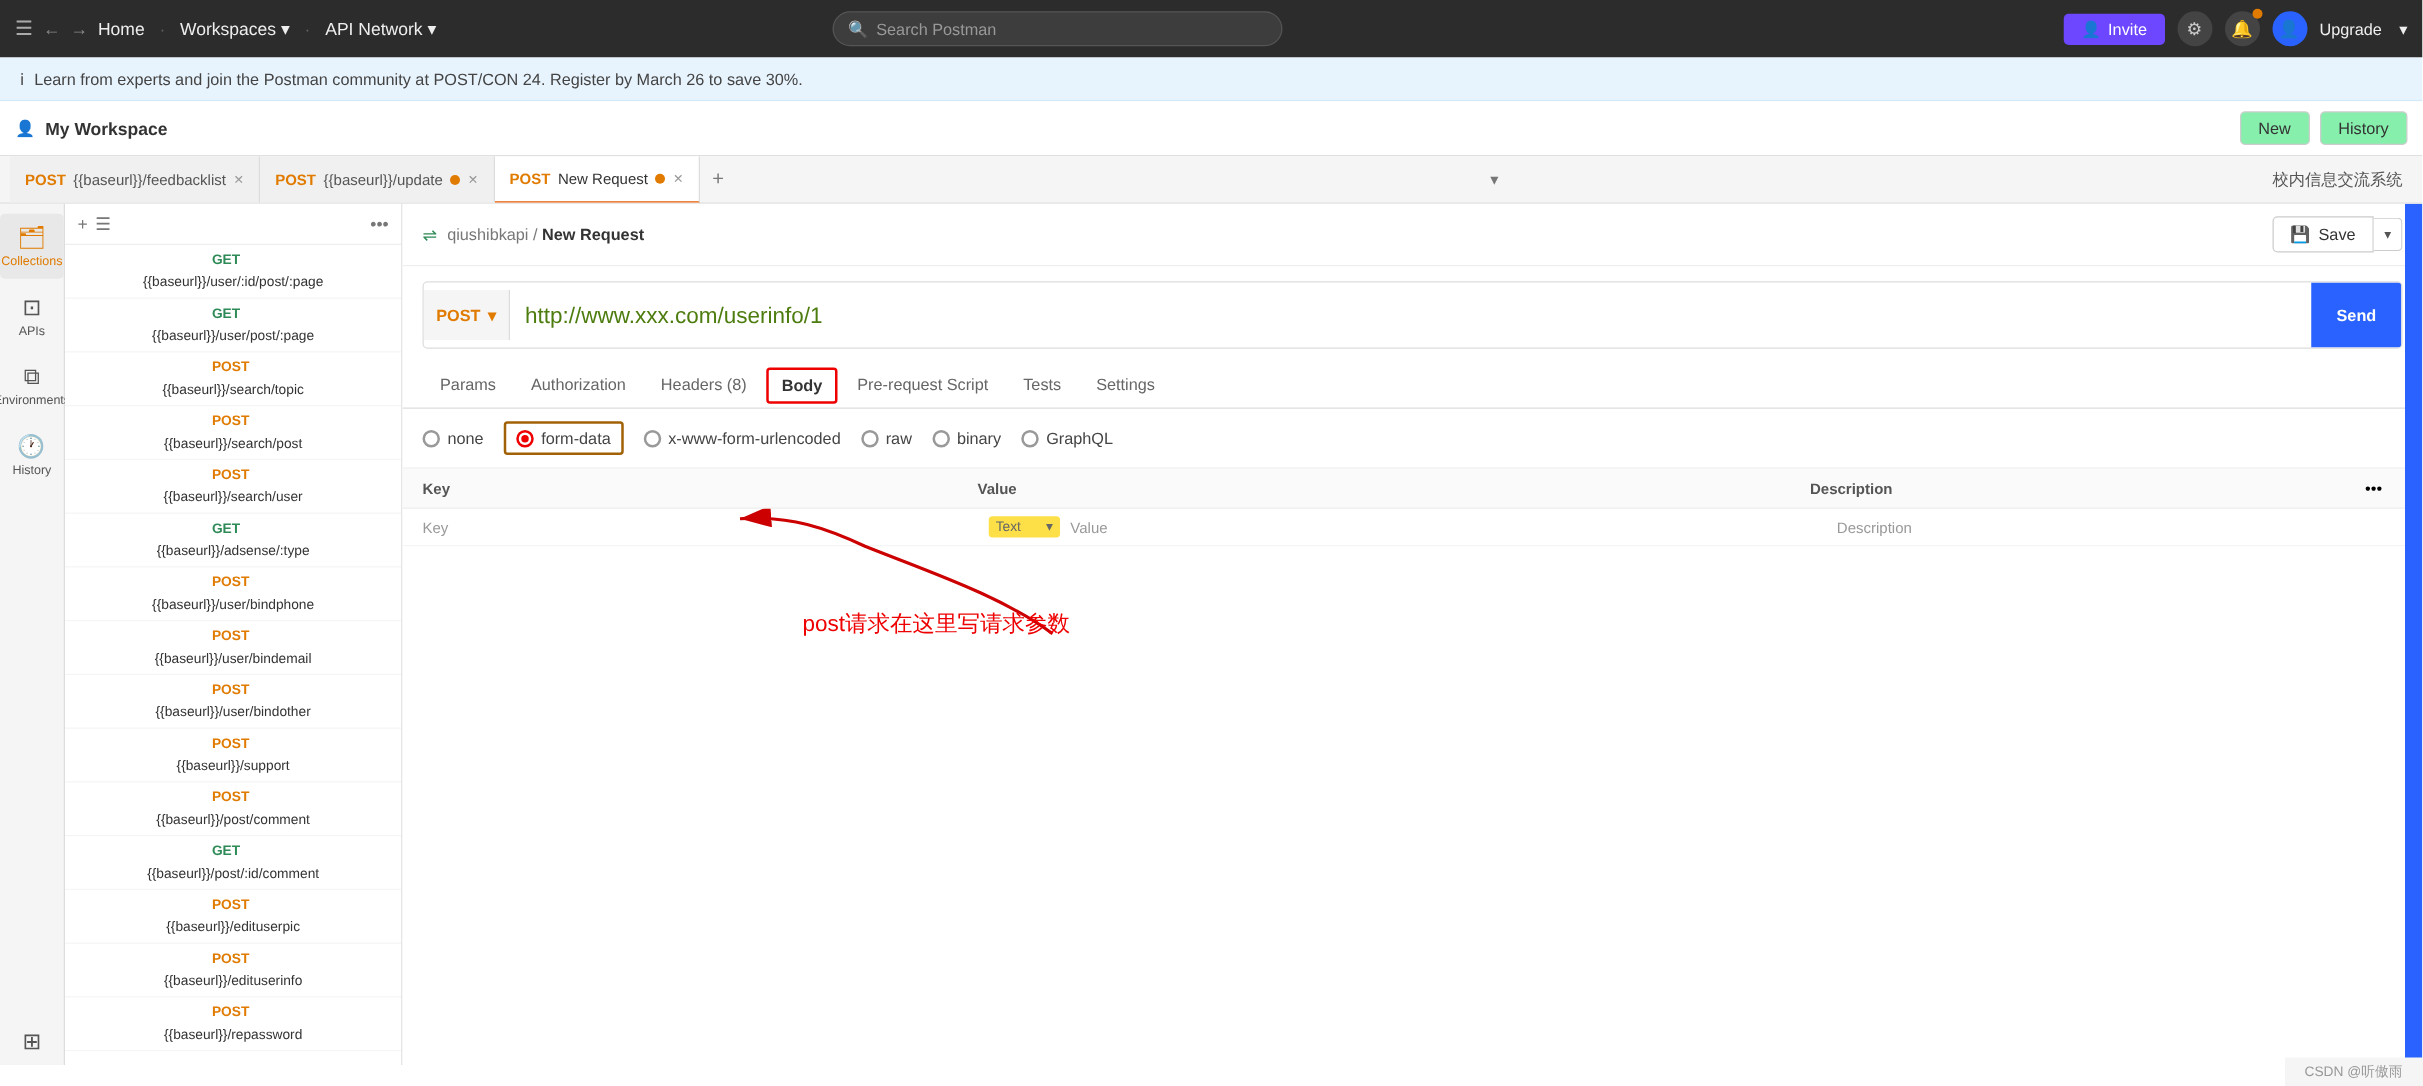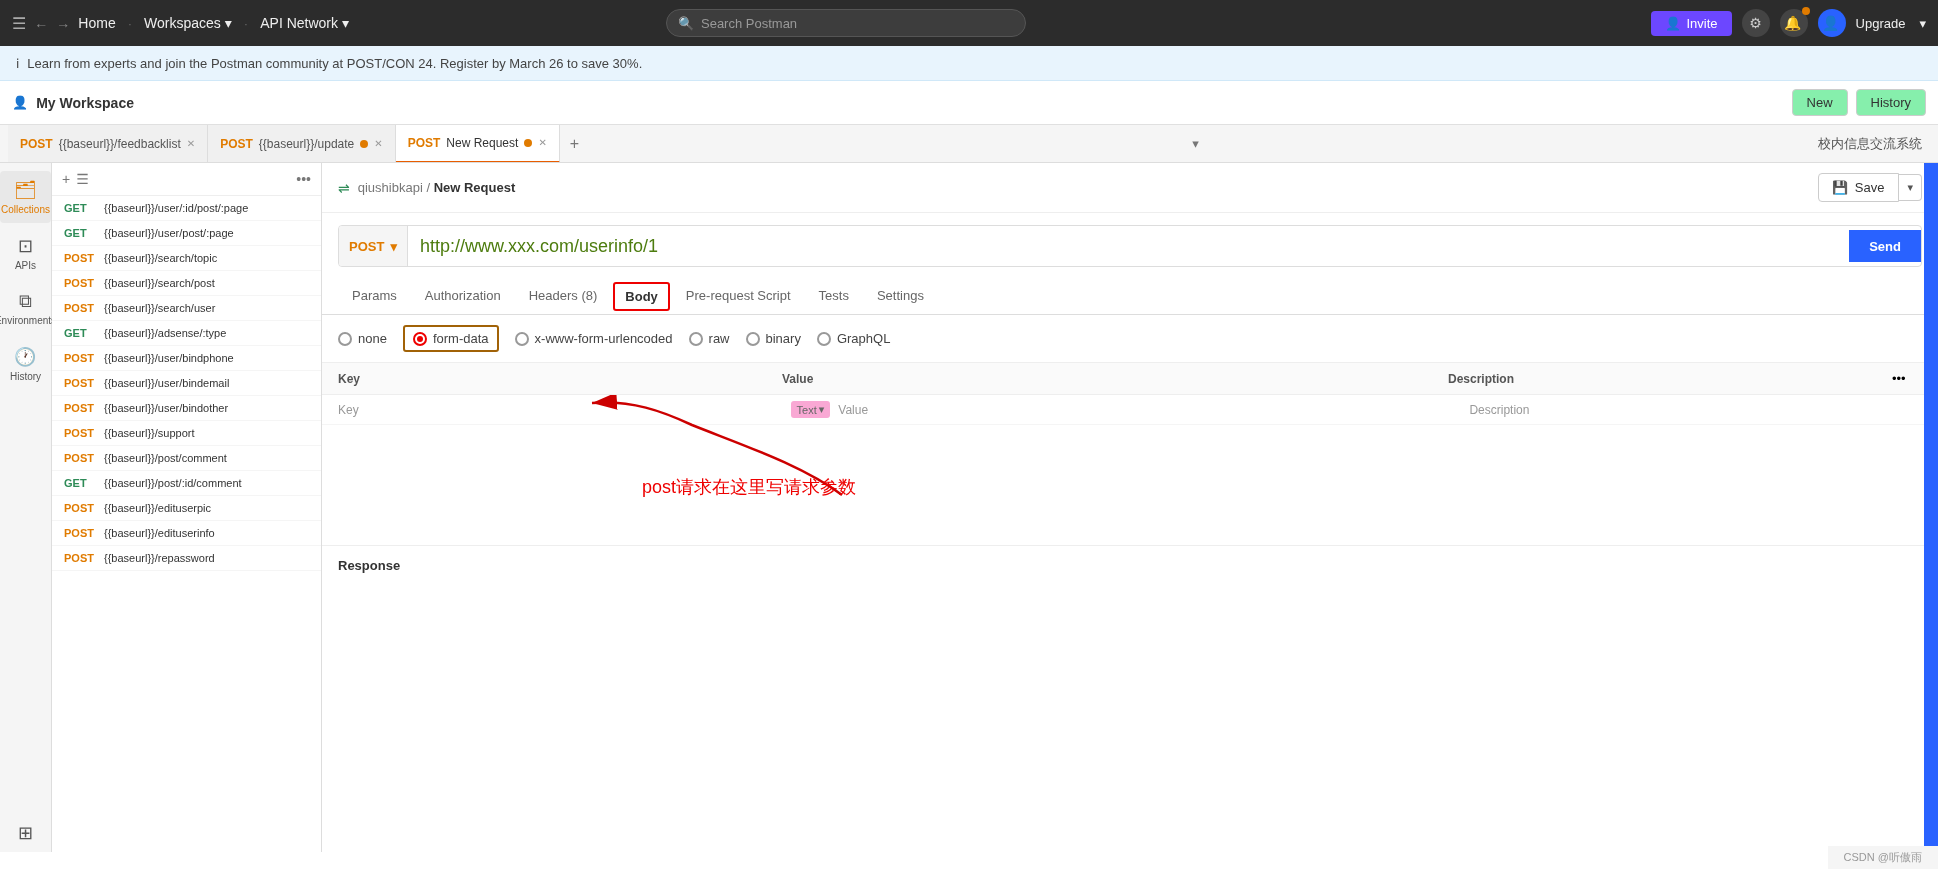--- a/index.html
+++ b/index.html
@@ -90,21 +90,21 @@
       display: flex; flex-direction: column; overflow: hidden;
     }
     .panel-toolbar {
       display: flex; align-items: center; padding: 8px 10px; gap: 6px;
       border-bottom: 1px solid #eee;
     }
     .panel-toolbar-icon { color: #777; cursor: pointer; font-size: 14px; }
     .panel-list { overflow-y: auto; flex: 1; }
     .list-row {
       display: flex; align-items: center; padding: 6px 12px; gap: 6px;
-      font-size: 12px; cursor: pointer; border-bottom: 1px solid #f5f5f5;
+      font-size: 12px; cursor: pointer; border-bottom: 1px solid #f5f5f5; flex-direction: column;
     }
     .method-badge { font-weight: 700; font-size: 11px; min-width: 34px; }
     .method-badge.get { color: #2e8b57; }
     .method-badge.post { color: #e07b00; }
     .list-url { color: #333; font-size: 11px; }
 
     
     .main-content {
       flex: 1; display: flex; flex-direction: column; overflow: hidden; background: #fff;
     }
@@ -137,21 +137,21 @@
       background: #f5f5f5; border: none; border-right: 1px solid #ddd;
       padding: 0 10px; height: 40px; font-weight: 700; color: #e07b00;
       font-size: 13px; cursor: pointer; display: flex; align-items: center; gap: 6px;
     }
     .url-input {
       flex: 1; border: none; outline: none; padding: 0 12px; font-size: 18px;
       color: #4d7c0f; height: 40px;
     }
     .send-btn {
       background: #2962ff; color: #fff; border: none; padding: 0 20px;
-      height: 32px; font-size: 13px; font-weight: 600; cursor: pointer;
+      height: 52px; font-size: 13px; font-weight: 600; cursor: pointer;
     }
 
     
     .req-tabs {
       display: flex; align-items: center; padding: 0 16px;
       border-bottom: 1px solid #ddd; gap: 0;
     }
     .req-tab {
       padding: 8px 14px; font-size: 13px; color: #666; cursor: pointer;
       border-bottom: 2px solid transparent;
@@ -172,21 +172,21 @@
 
     
     .kv-table { width: 100%; border-top: 1px solid #eee; }
     .kv-header { display: flex; align-items: center; background: #fafafa; border-bottom: 1px solid #eee; padding: 8px 16px; }
     .kv-col-key { flex: 2; font-size: 12px; color: #555; font-weight: 600; }
     .kv-col-val { flex: 3; font-size: 12px; color: #555; font-weight: 600; }
     .kv-col-desc { flex: 2; font-size: 12px; color: #555; font-weight: 600; }
     .kv-col-more { width: 30px; }
     .kv-row { display: flex; align-items: center; padding: 6px 16px; border-bottom: 1px solid #f5f5f5; }
     .kv-key { flex: 2; font-size: 12px; color: #999; }
-    .kv-type { display: flex; align-items: center; gap: 2px; font-size: 11px; color: #666; background: #f9a8d4; border-radius: 3px; padding: 2px 6px; cursor: pointer; }
+    .kv-type { display: flex; align-items: center; gap: 20px; font-size: 11px; color: #666; background: #fde047; border-radius: 3px; padding: 2px 6px; cursor: pointer; }
     .kv-val { flex: 3; font-size: 12px; color: #999; display: flex; align-items: center; gap: 8px; }
     .kv-desc { flex: 2; font-size: 12px; color: #999; }
 
     
     .response-section { padding: 16px; border-top: 1px solid #eee; }
     .response-label { font-weight: 600; font-size: 13px; color: #333; }
 
     
     .chinese-annotation {
       position: absolute;
@@ -486,23 +486,20 @@
         <defs>
           <marker id="arrowhead" markerWidth="10" markerHeight="7" refX="10" refY="3.5" orient="auto">
             <polygon points="0 0, 10 3.5, 0 7" fill="#c00"></polygon>
           </marker>
         </defs>
         <path d="M 460,100 C 420,70 360,50 310,30 C 280,16 250,5 210,8" stroke="#c00" stroke-width="2.5" fill="none" marker-end="url(#arrowhead)"></path>
       </svg>
       <span class="chinese-annotation" style="left:320px;top:50px;">post请求在这里写请求参数</span>
     </div>
 
-    <div class="response-section" style="border-top:1px solid #eee;padding:12px 16px;">
-      <span class="response-label">Response</span>
-    </div>
 
     <div style="position:absolute;right:0;top:0;bottom:0;width:14px;background:#2962ff;"></div>
   </div>
 </div>
 
 <div class="footer">
   <span>CSDN @听傲雨</span>
 </div>
 
 </body></html>

